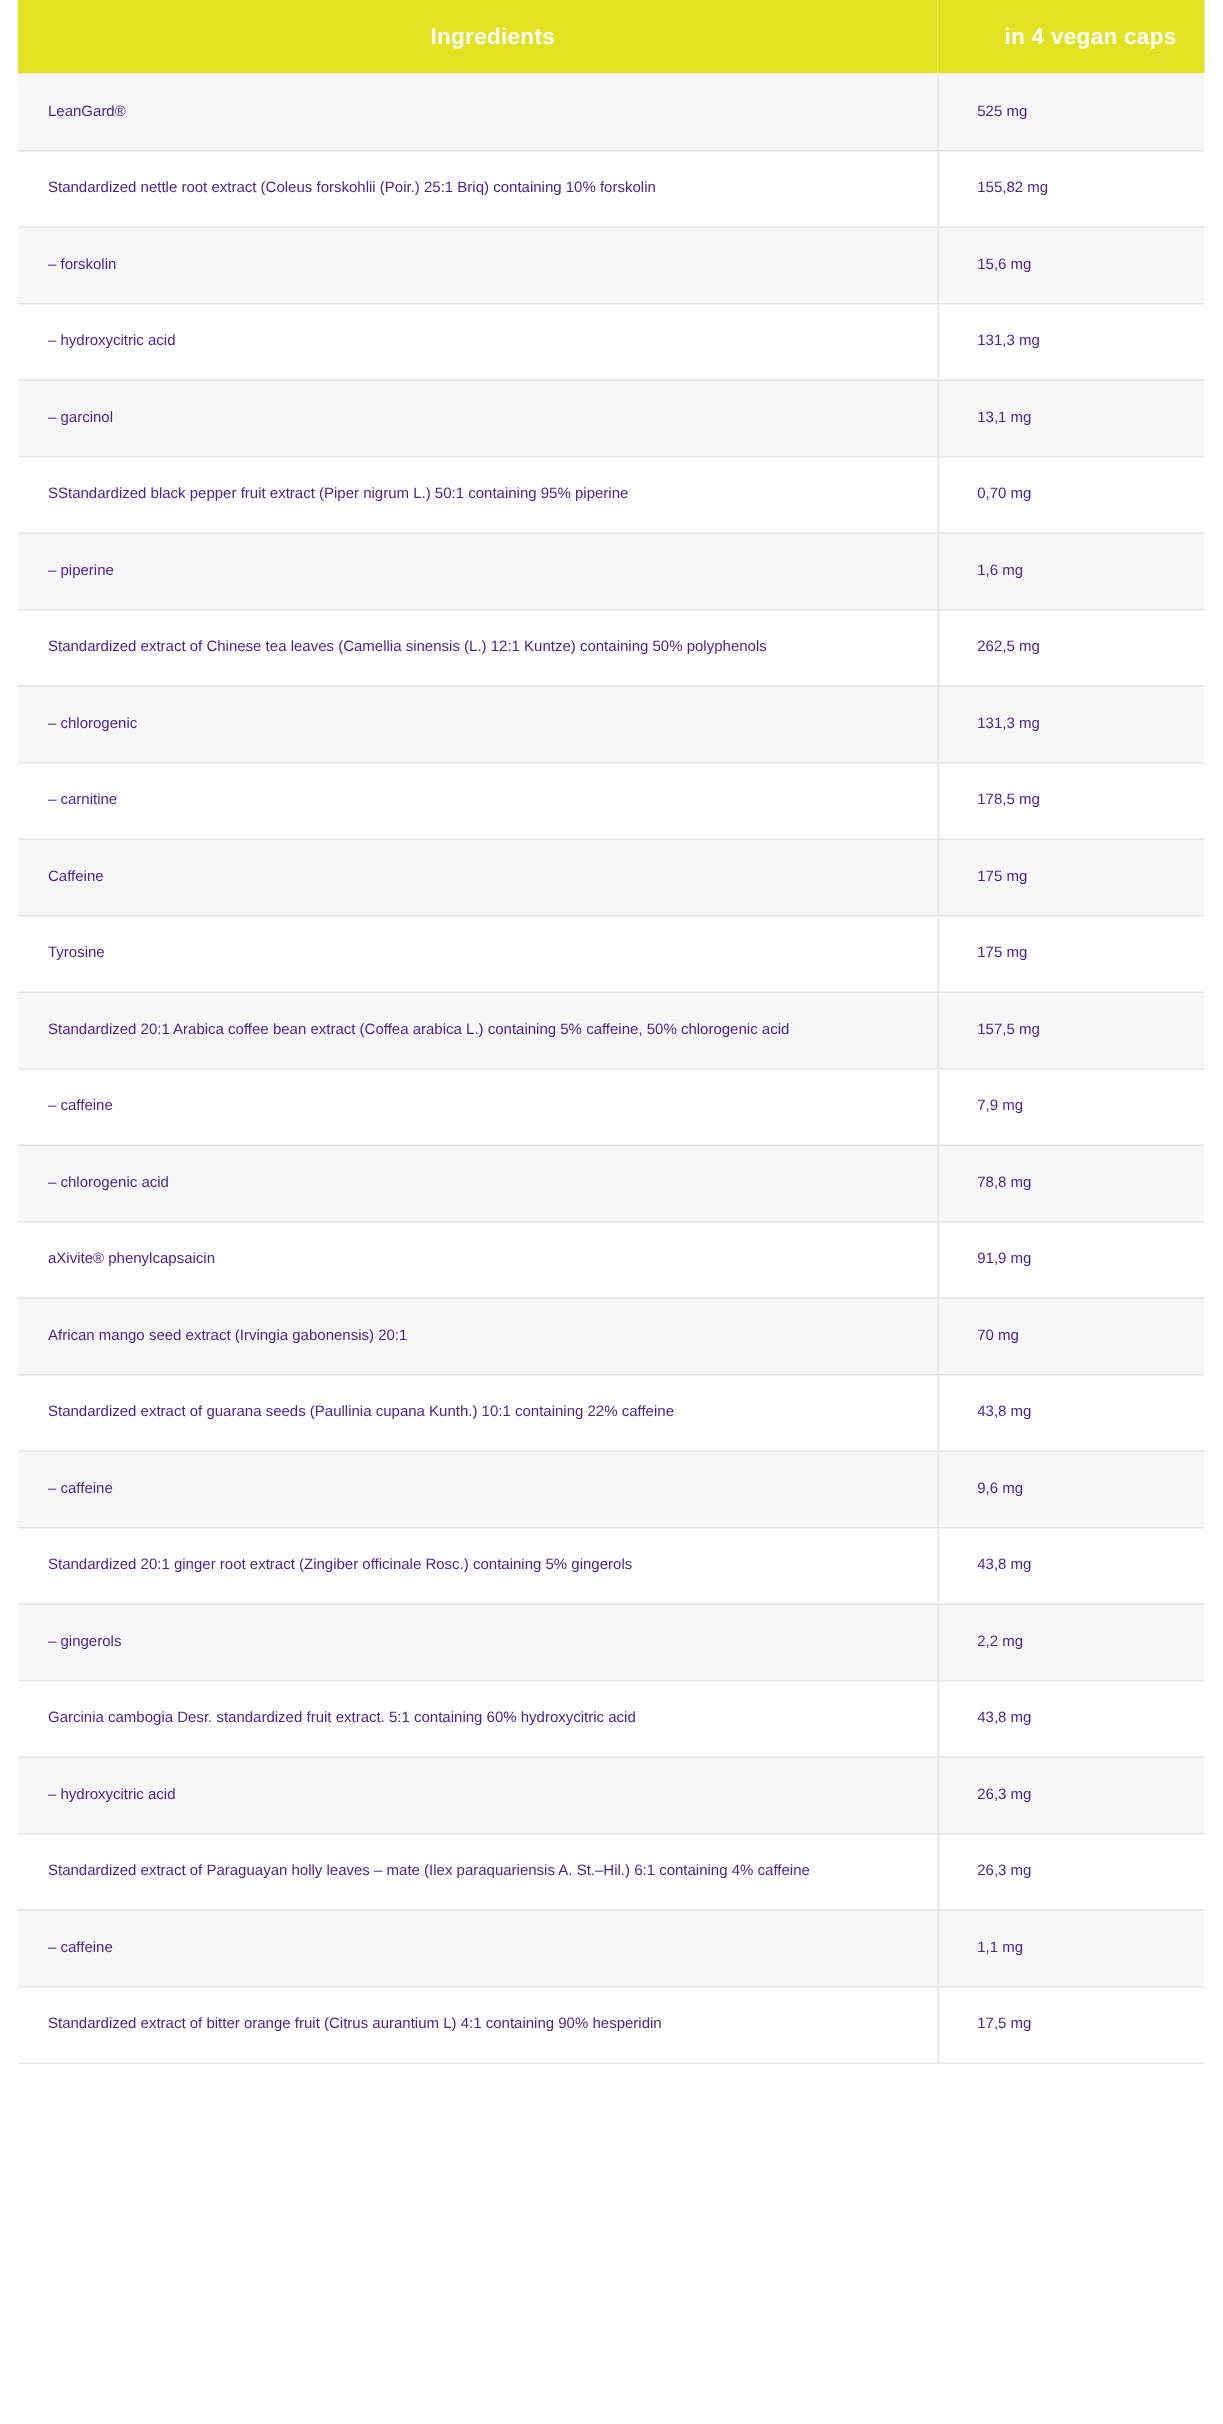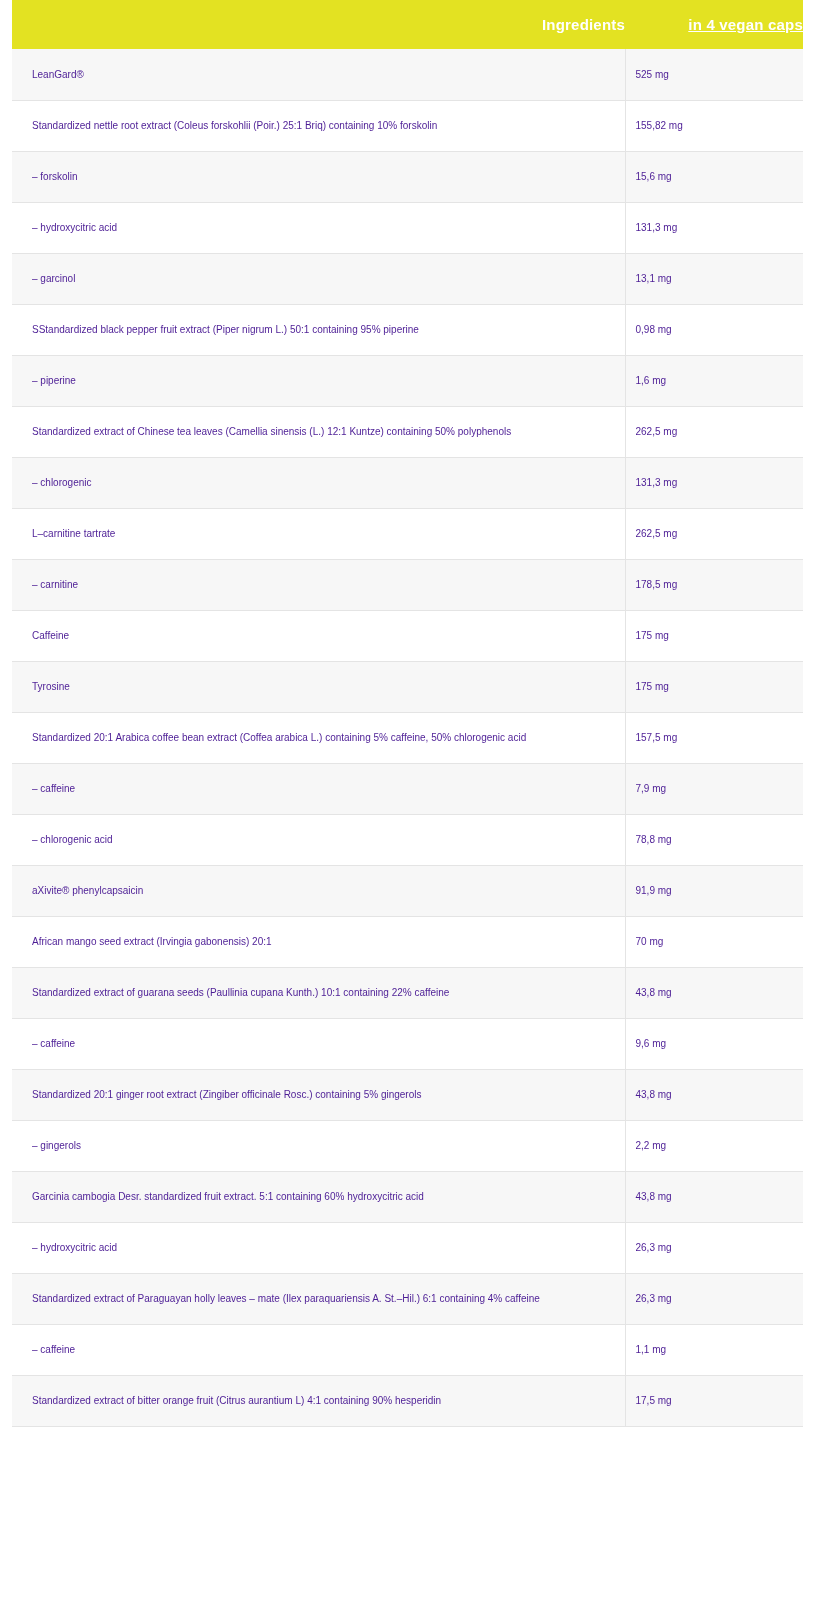--- a/index.html
+++ b/index.html
@@ -25,43 +25,42 @@
     color: #3f3f3f;
   }
   table.ingredients col.c-name { width: 613px; }
   table.ingredients col.c-amount { width: 178px; }
 
   thead th {
     background: #e3e222;
     color: #ffffff;
     font-size: 15px;
     font-weight: bold;
-    text-align: right;
+    text-align: center;
     padding: 16px 0 16px 20px;
     height: 48px;
     box-sizing: border-box;
     letter-spacing: 0.2px;
   }
   thead th.amount-col {
     padding-left: 26px;
-    text-decoration: underline;
   }
 
   tbody td {
     border-bottom: 1px solid #e4e4e4;
     padding: 18px 0 18px 20px;
     height: 51px;
     box-sizing: border-box;
     vertical-align: middle;
     line-height: 1.3;
     color: #4c1d95;
     font-size: 10px;
   }
   tbody td.amount {
-    padding-left: 10px;
+    padding-left: 26px;
     border-left: 1px solid #e4e4e4;
     margin-left: 24px;
   }
   tbody tr:nth-child(odd) td {
     background: #f7f7f7;
   }
   tbody tr:nth-child(even) td {
     background: #ffffff;
   }
   tbody tr:first-child td {
@@ -99,37 +98,33 @@
         <tr>
           <td class="name">– hydroxycitric acid</td>
           <td class="amount">131,3 mg</td>
         </tr>
         <tr>
           <td class="name">– garcinol</td>
           <td class="amount">13,1 mg</td>
         </tr>
         <tr>
           <td class="name">SStandardized black pepper fruit extract (Piper nigrum L.) 50:1 containing 95% piperine</td>
-          <td class="amount">0,98 mg</td>
+          <td class="amount">0,70 mg</td>
         </tr>
         <tr>
           <td class="name">– piperine</td>
           <td class="amount">1,6 mg</td>
         </tr>
         <tr>
           <td class="name">Standardized extract of Chinese tea leaves (Camellia sinensis (L.) 12:1 Kuntze) containing 50% polyphenols</td>
           <td class="amount">262,5 mg</td>
         </tr>
         <tr>
           <td class="name">– chlorogenic</td>
           <td class="amount">131,3 mg</td>
-        </tr>
-        <tr>
-          <td class="name">L–carnitine tartrate</td>
-          <td class="amount">262,5 mg</td>
         </tr>
         <tr>
           <td class="name">– carnitine</td>
           <td class="amount">178,5 mg</td>
         </tr>
         <tr>
           <td class="name">Caffeine</td>
           <td class="amount">175 mg</td>
         </tr>
         <tr>

